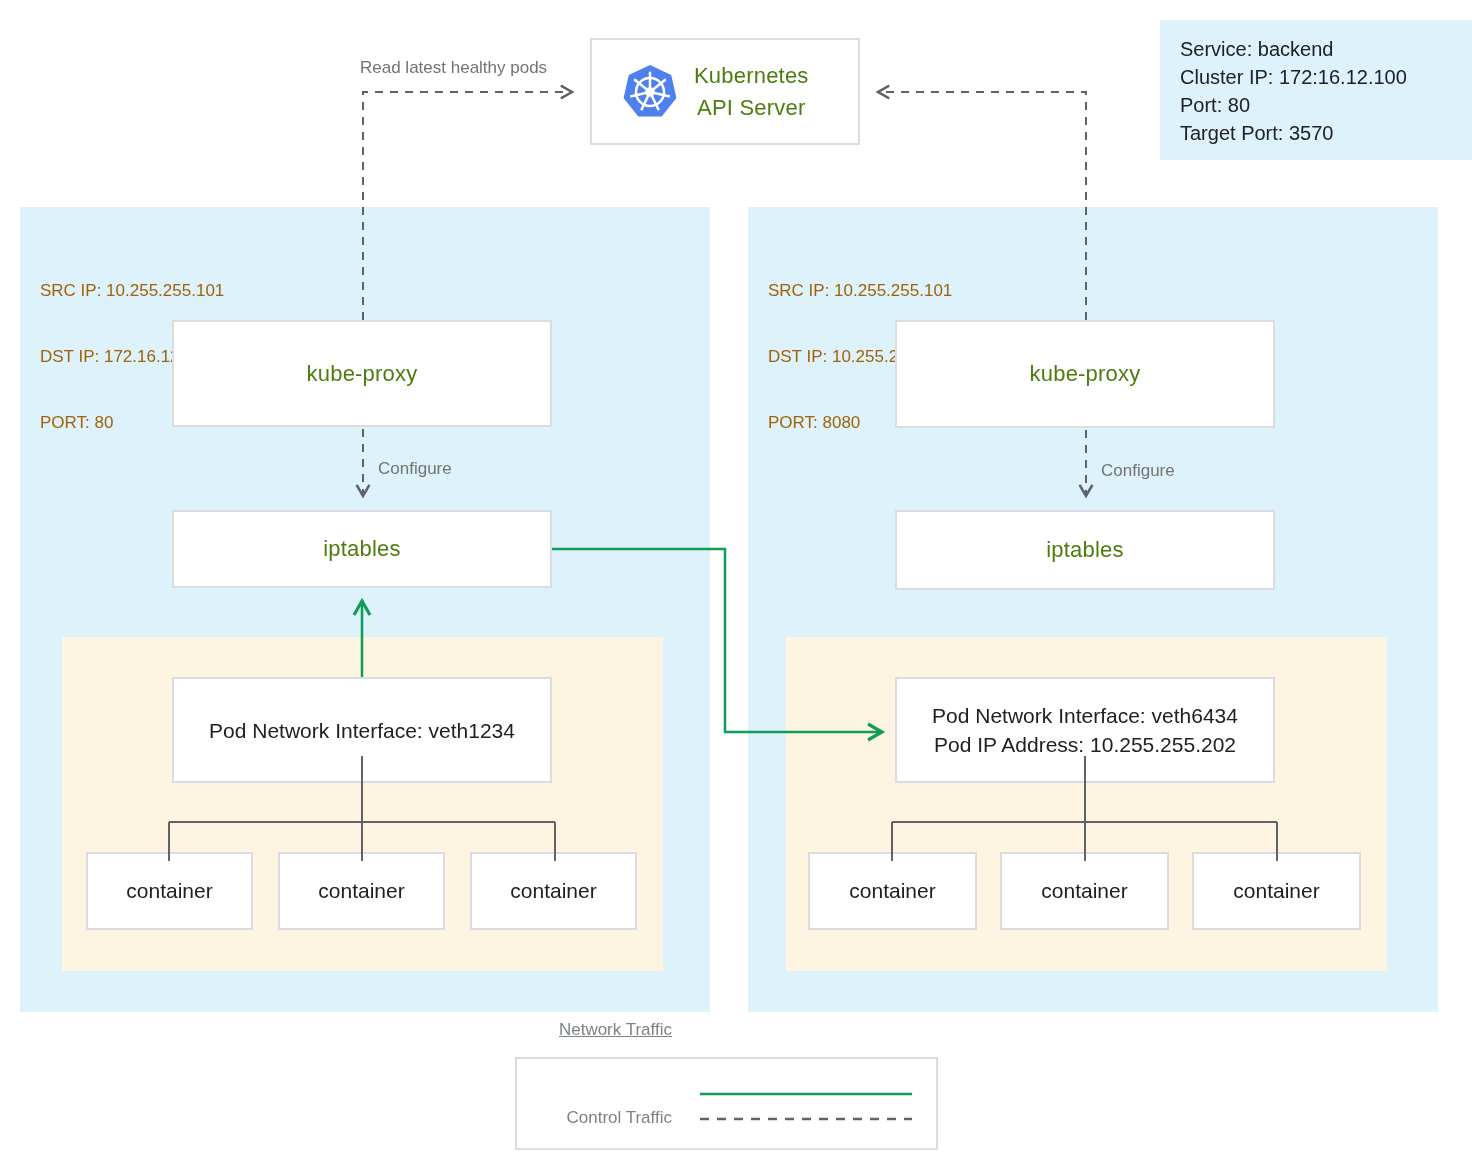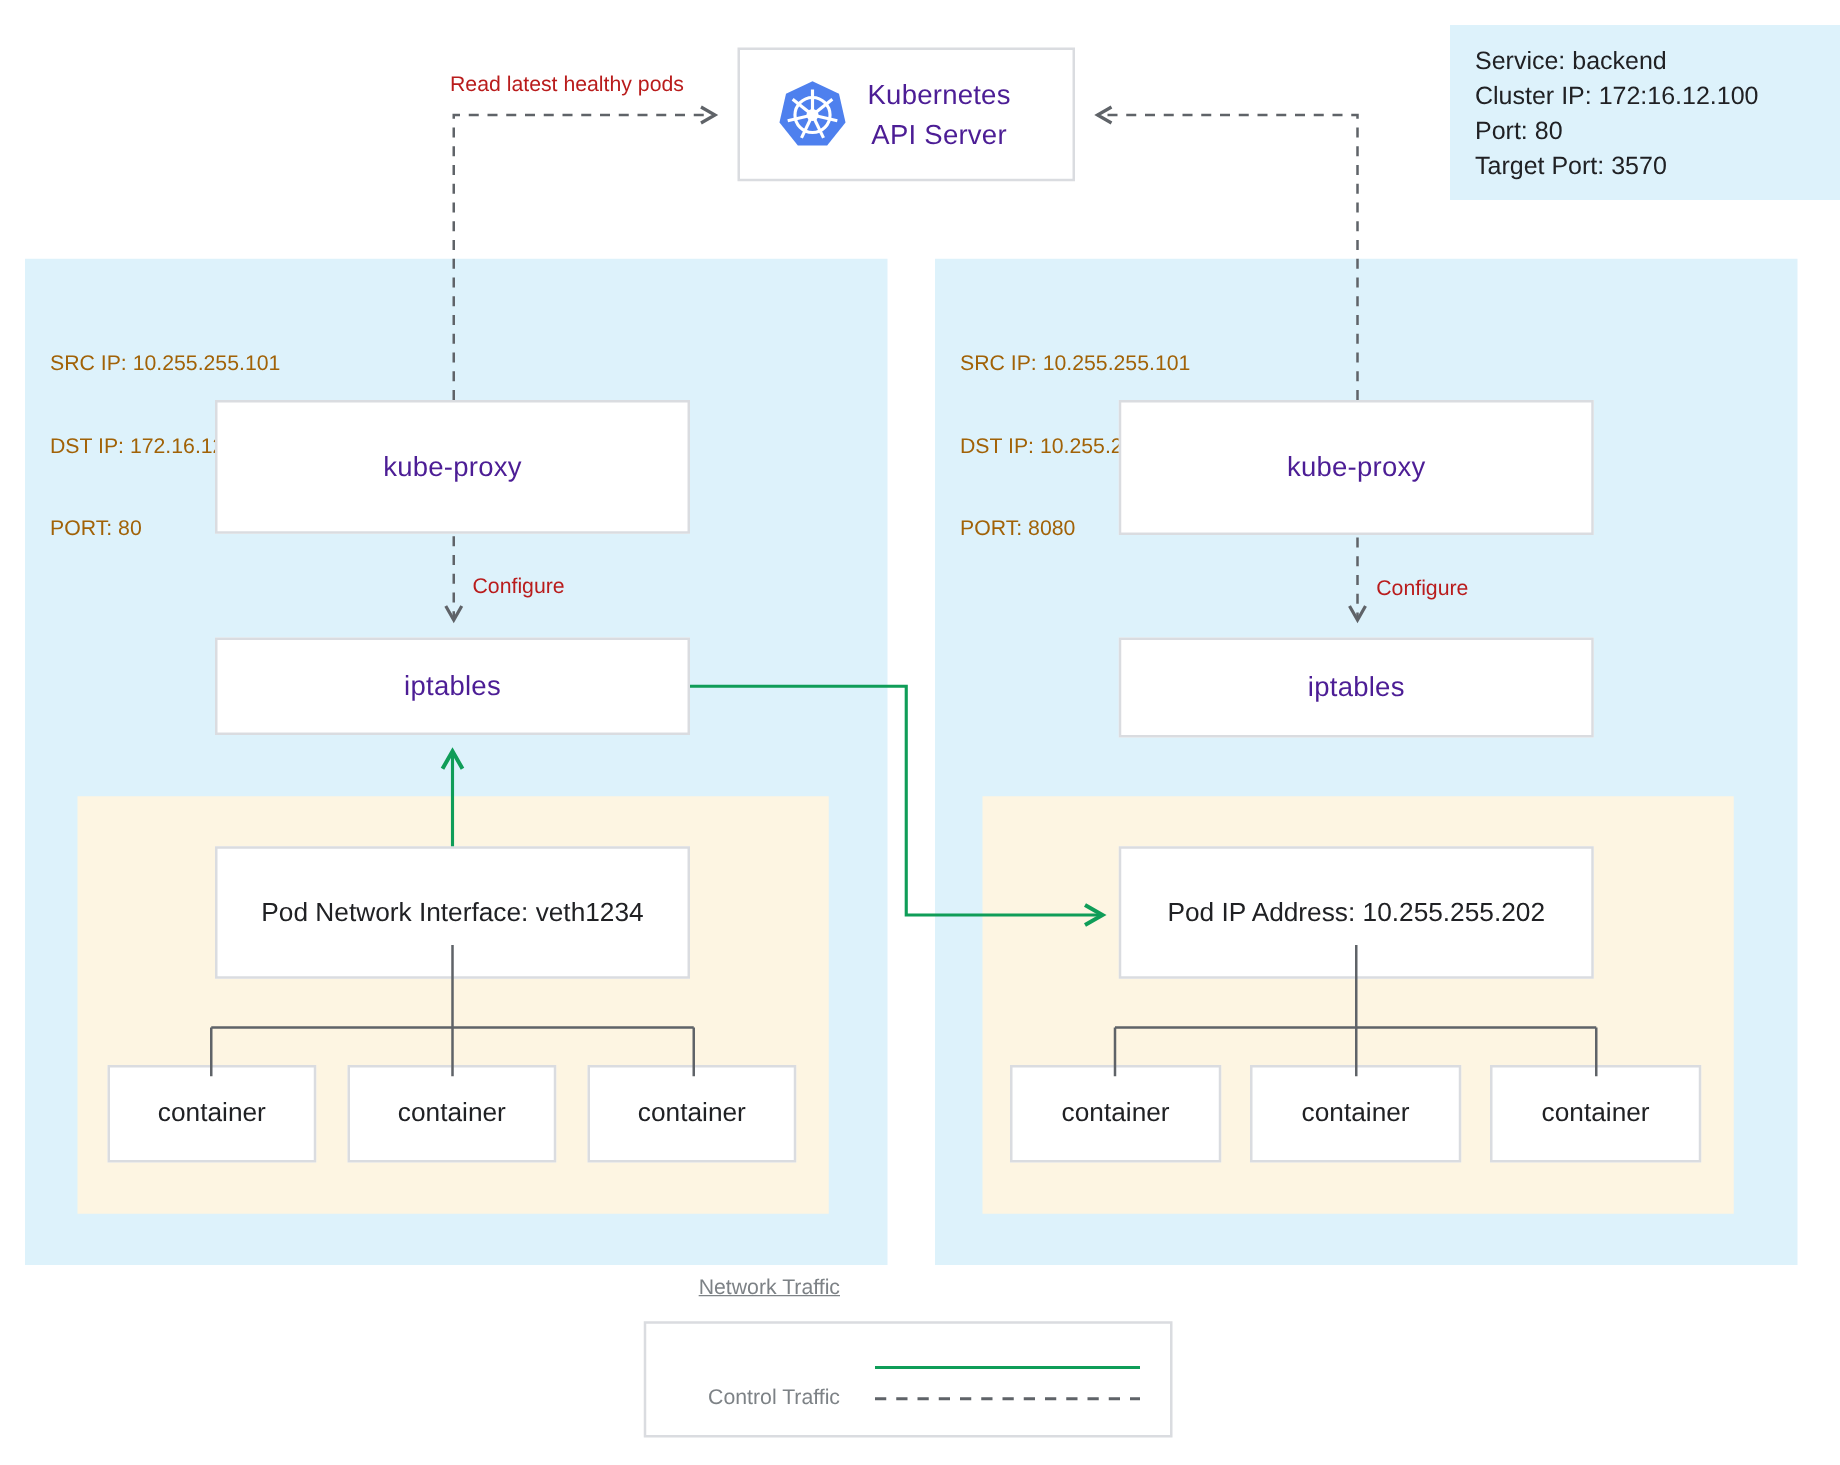--- a/index.html
+++ b/index.html
@@ -7,25 +7,25 @@
     position:relative;width:1472px;height:1172px;background:#ffffff;
     font-family:"Liberation Sans", sans-serif;overflow:hidden;
   }
   .abs{position:absolute;}
   .node-bg{background:#ddf2fb;}
   .pod-bg{background:#fdf5e2;}
   .wbox{
     background:#ffffff;border:2px solid #dadce0;box-sizing:border-box;
     display:flex;align-items:center;justify-content:center;flex-direction:column;
   }
-  .box-label{font-size:22px;color:#4c1d95;letter-spacing:0.2px;}
+  .box-label{font-size:22px;color:#4d7c0f;letter-spacing:0.2px;}
   .small-label{font-size:21px;color:#202124;}
   .pod-if-line{font-size:21px;color:#202124;line-height:29px;text-align:left;}
   .ip-info{font-size:17px;color:#a16207;line-height:22px;white-space:pre;}
-  .edge-label{font-size:17px;color:#b91c1c;}
+  .edge-label{font-size:17px;color:#737373;}
   .service-box{
     background:#ddf2fb;box-sizing:border-box;padding:15px 20px;
     font-size:20px;color:#202124;line-height:28px;
   }
   .legend-box{background:#ffffff;border:2px solid #dadce0;box-sizing:border-box;}
   .legend-label{font-size:17px;color:#7d8286;text-align:right;}
   .overlay{position:absolute;left:0;top:0;pointer-events:none;z-index:6;}
   .z1{z-index:1}.z2{z-index:2}.z3{z-index:3}.z4{z-index:4}
 </style>
 </head>
@@ -107,20 +107,21 @@
 
   <div class="abs wbox z3" style="left:895px;top:320px;width:380px;height:108px;">
     <div class="box-label">kube-proxy</div>
   </div>
 
   <div class="abs wbox z3" style="left:895px;top:510px;width:380px;height:80px;">
     <div class="box-label">iptables</div>
   </div>
 
   <div class="abs wbox z3" style="left:895px;top:677px;width:380px;height:106px;">
+    <div class="pod-if-line">Pod Network Interface: veth6434</div>
     <div class="pod-if-line">Pod IP Address: 10.255.255.202</div>
   </div>
 
   <div class="abs wbox z3" style="left:808px;top:852px;width:169px;height:78px;">
     <div class="small-label">container</div>
   </div>
   <div class="abs wbox z3" style="left:1000px;top:852px;width:169px;height:78px;">
     <div class="small-label">container</div>
   </div>
   <div class="abs wbox z3" style="left:1192px;top:852px;width:169px;height:78px;">

